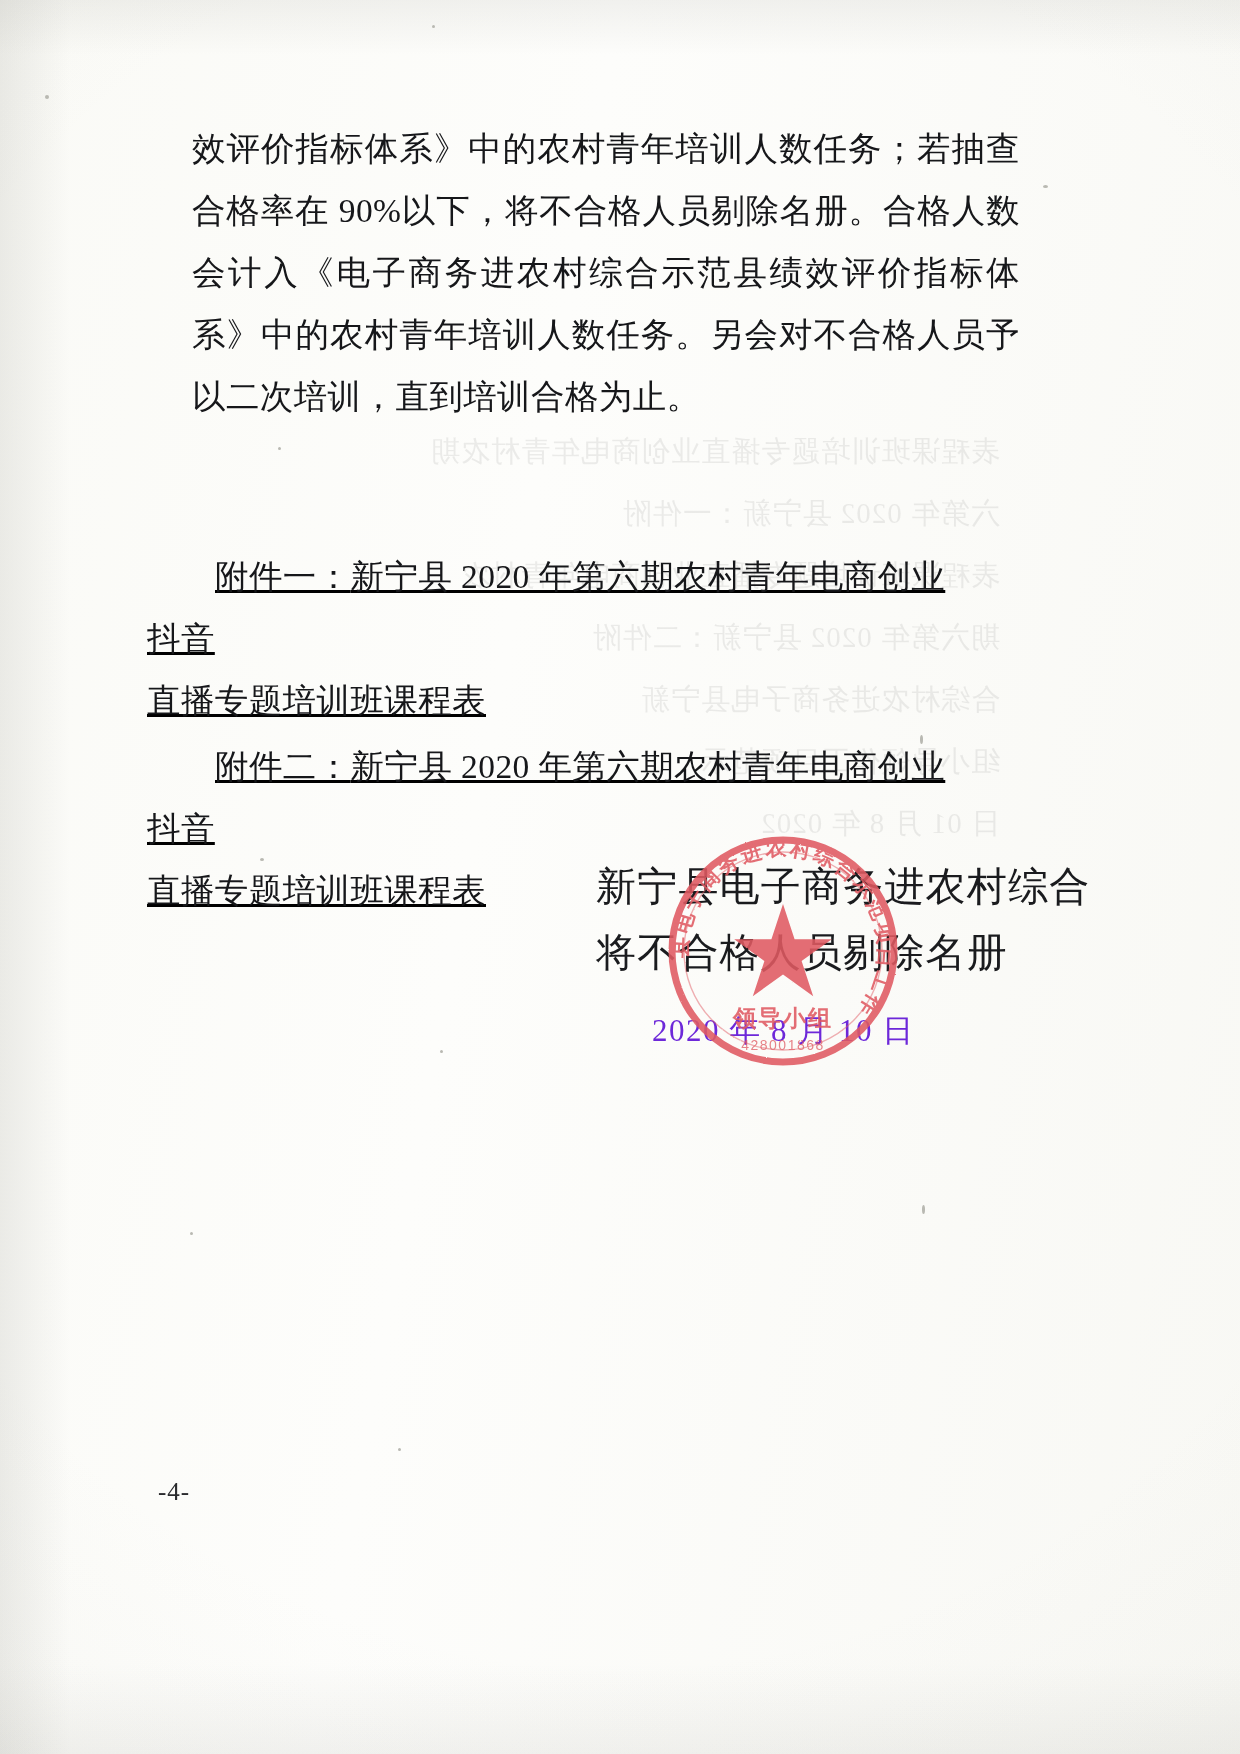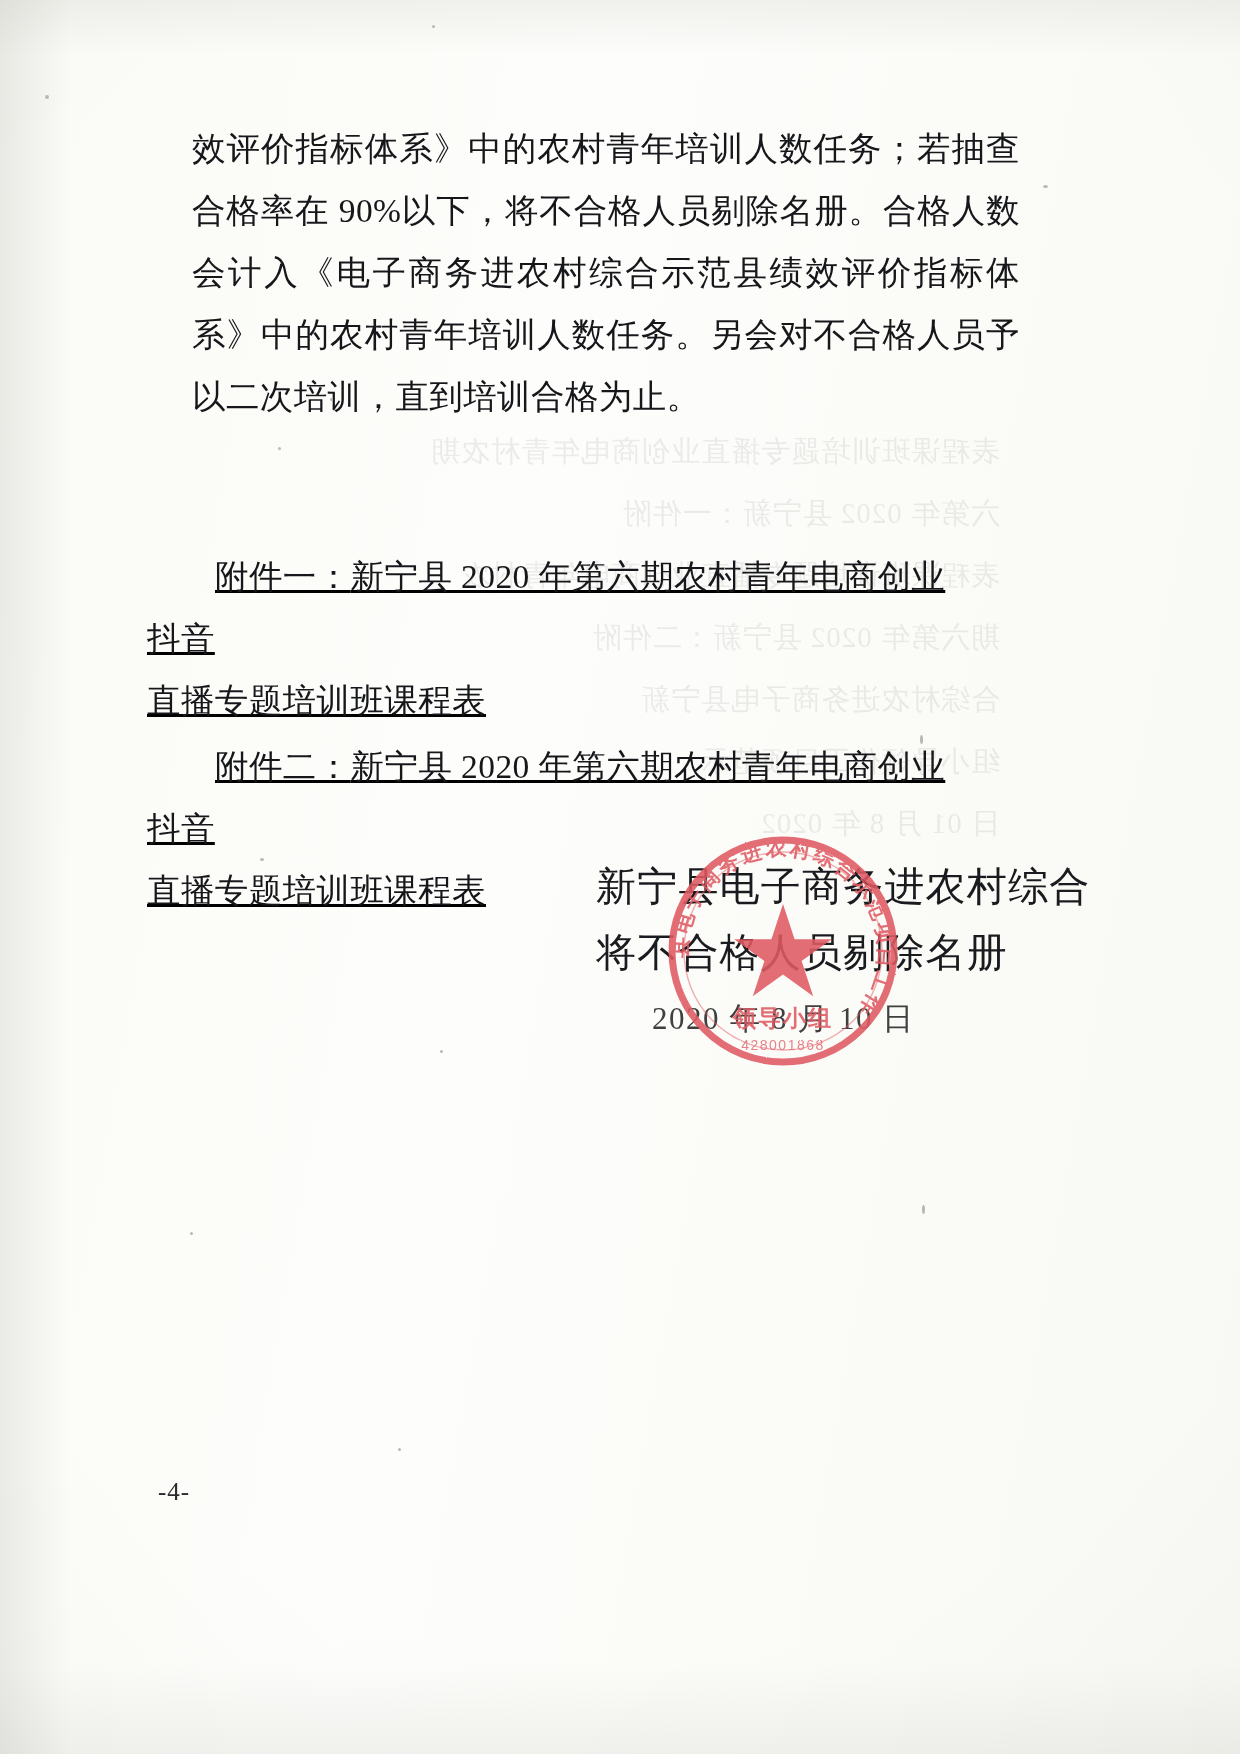--- a/index.html
+++ b/index.html
@@ -110,25 +110,25 @@
   }
   .sig-line {
     margin: 0;
     font-size: 40px;
     line-height: 66px;
     color: #1a1b1e;
     letter-spacing: 1.2px;
     white-space: nowrap;
   }
   .sig-date {
-    margin: 0;
+    margin: 12px;
     margin-left: 56px;
     font-size: 31px;
     line-height: 66px;
-    color: #404040;
+    color: #6d28d9;
     letter-spacing: 1.5px;
     white-space: nowrap;
   }
 
   
   .seal {
     position: absolute;
     left: 658px;
     top: 826px;
     width: 250px;

